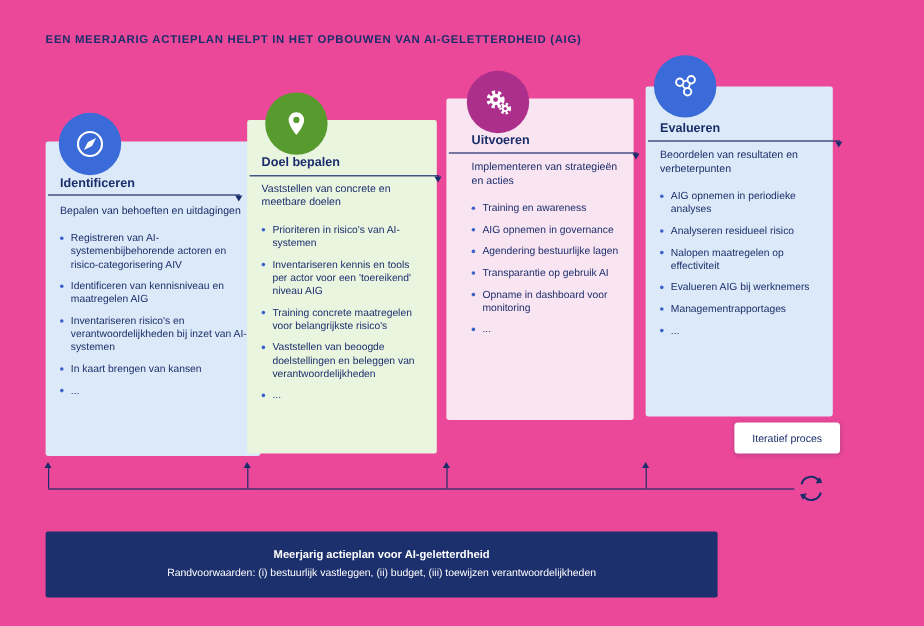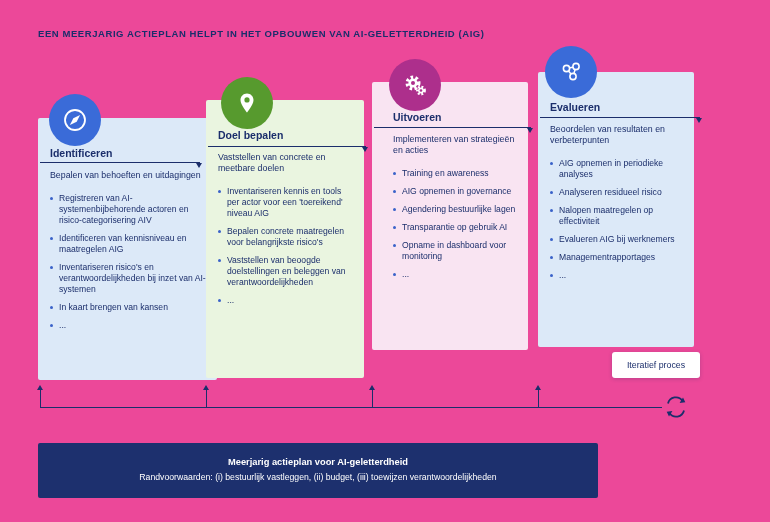--- a/index.html
+++ b/index.html
@@ -97,22 +97,23 @@
     <svg width="28" height="28" viewBox="0 0 28 28">
       <circle cx="14" cy="14" r="10" fill="none" stroke="#ffffff" stroke-width="1.8"></circle>
       <polygon points="14,6.8 16.4,14 14,21.2 11.6,14" fill="#ffffff" transform="rotate(45 14 14)"></polygon>
     </svg>
   </div>
 
   <section class="panel panel-2">
     <h2>Doel bepalen</h2>
     <p class="subtitle">Vaststellen van concrete en meetbare doelen</p>
     <ul class="bullets">
+        <li>Prioriteren in risico's van AI-systemen</li>
         <li>Inventariseren kennis en tools per actor voor een 'toereikend' niveau AIG</li>
-        <li>Bepalen concrete maatregelen voor belangrijkste risico's</li>
+        <li>Training concrete maatregelen voor belangrijkste risico's</li>
         <li>Vaststellen van beoogde doelstellingen en beleggen van verantwoordelijkheden</li>
         <li>...</li>
       </ul>
   </section>
   <div class="icon-circle icon-2">
     <svg width="28" height="28" viewBox="0 0 28 28">
       <path fill-rule="evenodd" fill="#ffffff" d="M14 4.5c-3.6 0-6.5 2.9-6.5 6.5 0 4.9 6.5 12.5 6.5 12.5s6.5-7.6 6.5-12.5c0-3.6-2.9-6.5-6.5-6.5zm0 9a2.6 2.6 0 1 1 0-5.2 2.6 2.6 0 0 1 0 5.2z"></path>
     </svg>
   </div>
 

